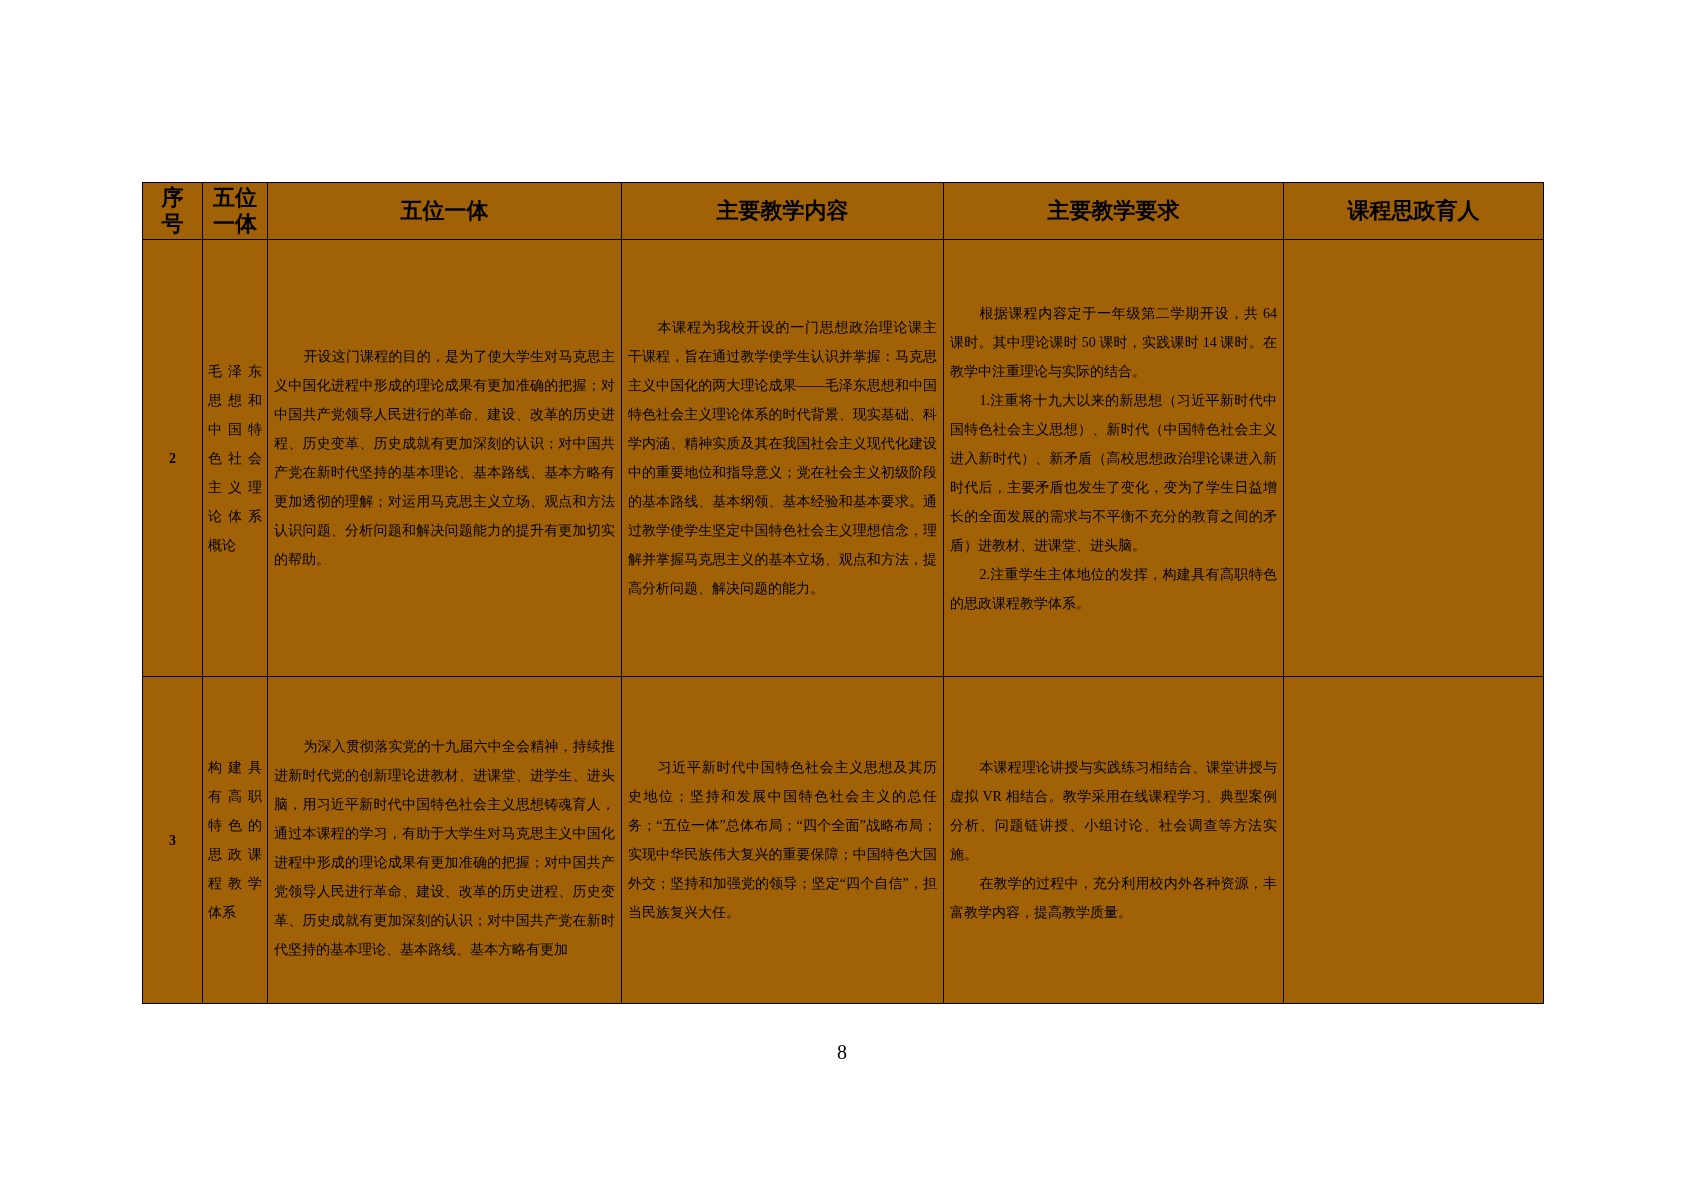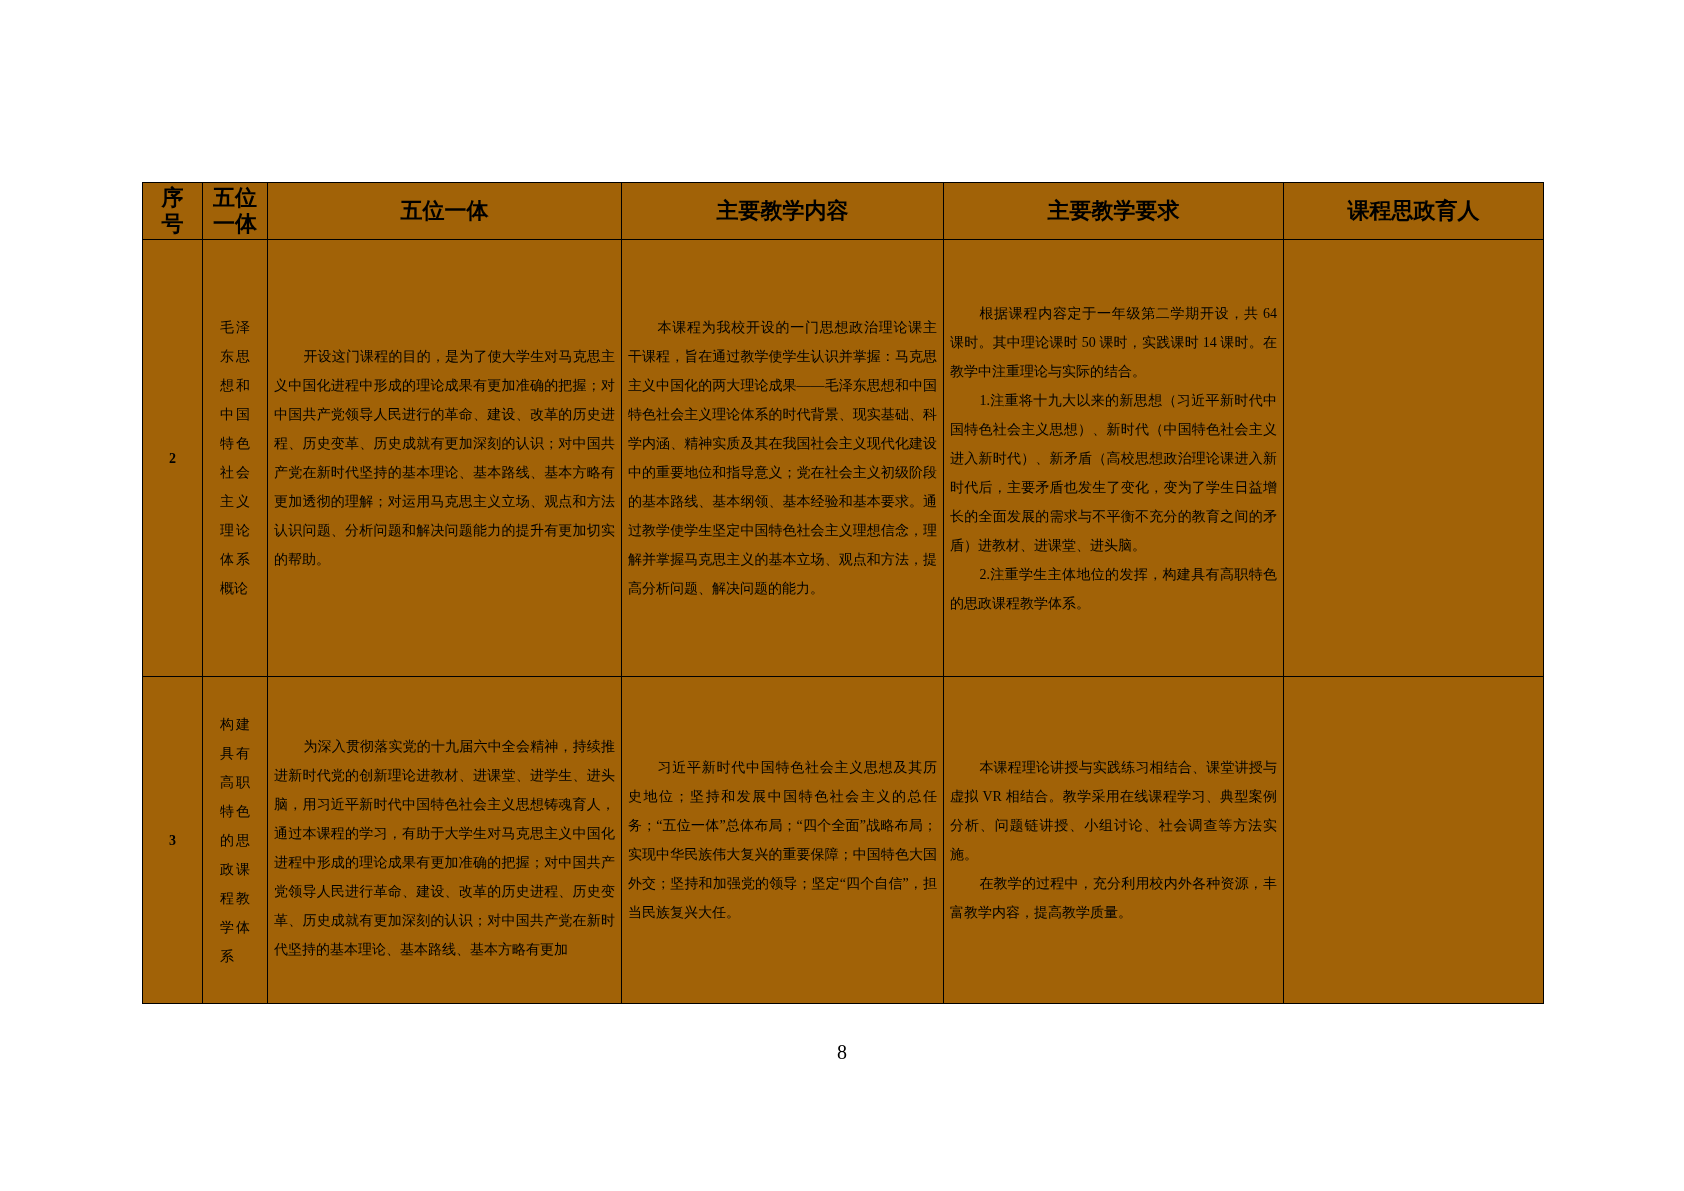--- a/index.html
+++ b/index.html
@@ -17,21 +17,21 @@
   }
   .course-table .hdr{
     font-weight:bold;text-align:center;font-size:22px;line-height:26px;
     padding:2px 4px;vertical-align:middle;
   }
   .hdr-inner1{width:1.2em;margin:0 auto;word-break:break-all;}
   .hdr-inner2{width:2.2em;margin:0 auto;word-break:break-all;}
   .cell-index{
     text-align:center;font-weight:bold;font-size:22px;
   }
-  .cell-name{padding:0 17px;}
+  .cell-name{padding:0 5px;}
   .name-inner{
     text-align:justify;text-justify:inter-character;word-break:break-all;
     line-height:29px;
   }
   .cell-body{padding:0 6px;text-align:justify;text-justify:inter-ideograph;}
   .cell-top{vertical-align:top;padding-top:16px;}
   .para{margin:0;text-indent:2.1em;word-break:break-all;}
   .page-number{
     position:absolute;left:0;right:0;top:1040px;text-align:center;
     font-size:20px;line-height:24px;

